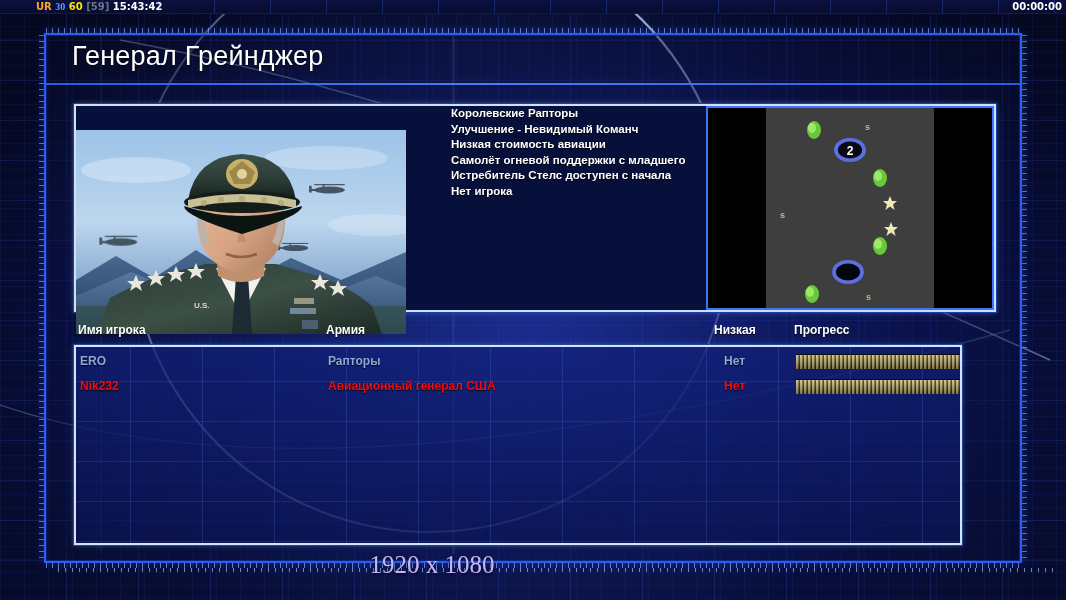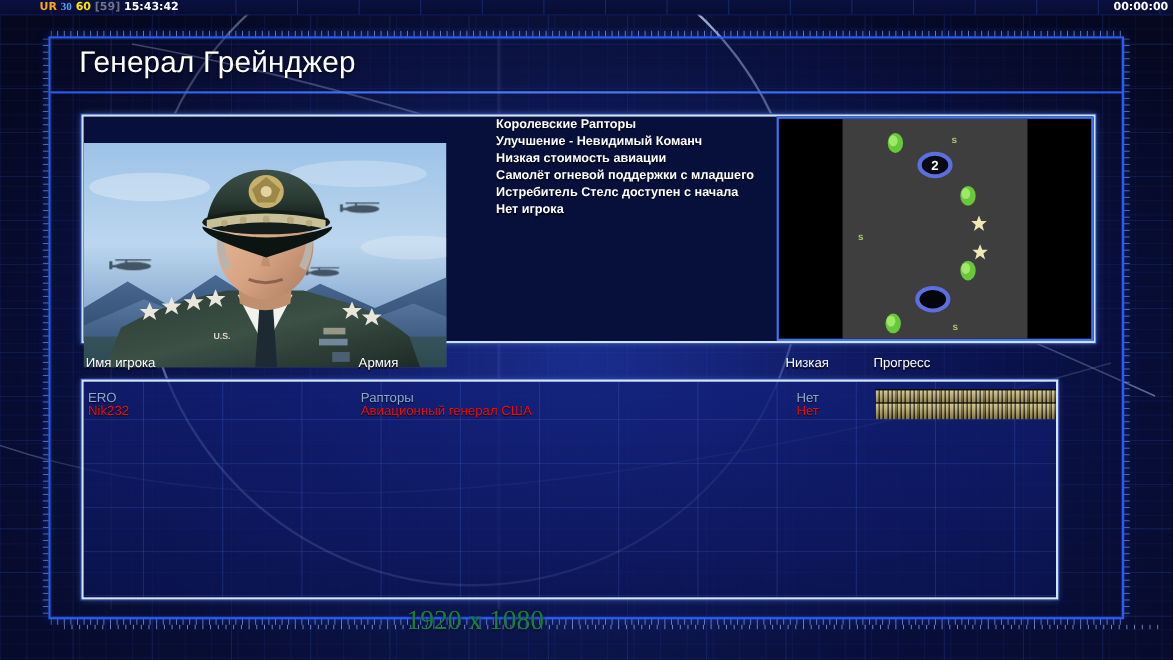--- a/index.html
+++ b/index.html
@@ -144,35 +144,36 @@
     overflow:hidden;
   }
   .map-svg{ position:absolute; left:0; top:0; }
 
   
   #list-head{
     position:absolute; left:30px; top:288px; width:920px; height:20px;
   }
   #list-head span{
     position:absolute; top:0;
-    color:#ffffff; font-size:12px; font-weight:normal;
+    color:#ffffff; font-size:12px; font-weight:bold;
     text-shadow:0 1px 1px rgba(0,0,0,.9);
     white-space:nowrap;
   }
   .col-name { left:2px; }
   .col-army { left:250px;text-align:right; }
   .col-team { left:638px; }
   .col-prog { left:718px; }
 
   #list-panel{
     position:absolute; left:28px; top:310px; width:888px; height:200px;
     border:2px solid #d4e3ff;
     box-shadow:0 0 0 1px #22459c, 0 0 6px rgba(120,170,255,.35);
     background:linear-gradient(180deg, rgba(18,32,120,.72), rgba(12,22,88,.62));
     overflow:hidden;
+    font-weight:bold;
   }
   #list-grid{
     position:absolute; inset:0;
     background-image:
       linear-gradient(to right, rgba(80,125,245,0.22) 1px, transparent 1px),
       linear-gradient(to bottom, rgba(80,125,245,0.18) 1px, transparent 1px);
     background-size:72px 40px;
     background-position:-18px -6px;
     pointer-events:none;
   }
@@ -197,21 +198,21 @@
       linear-gradient(180deg, rgba(255,255,230,.25), rgba(0,0,0,.35)),
       repeating-linear-gradient(to right,
         #c9b673 0px, #c9b673 2px,
         #6d6236 2px, #6d6236 3px,
         #2a2614 3px, #2a2614 4px);
   }
 
   
   #res-text{
     position:absolute; left:0; top:551px; width:864px; text-align:center;
-    color:#15803d; font-size:25px;
+    color:#c4b5fd; font-size:25px;
     font-family:"Liberation Serif", serif;
     text-shadow:0 1px 3px rgba(0,0,0,.85);
     z-index:30;
   }
   
   #bottom-ruler{
     position:absolute; left:58px; top:568px; width:1000px; height:8px;
     background-image:repeating-linear-gradient(to right, rgba(160,190,255,.8) 0 1px, transparent 1px 7px);
     background-size:7px 4px; background-repeat:repeat-x;
     z-index:20; opacity:.85;
@@ -461,21 +462,21 @@
 
     <div class="prow" style="top:4px;">
       <span class="pn" style="color: rgb(143, 169, 210);">ERO</span>
       <span class="pa" style="color: rgb(143, 169, 210);">Рапторы</span>
       <span class="pt" style="color: rgb(143, 169, 210);">Нет</span>
       <span class="bar">
         <span class="bar-fill" style="width: 100%;"></span>
       </span>
     </div>
 
-    <div class="prow" style="top:16px;padding-left:10px;">
+    <div class="prow" style="top:29px;padding-left:10px;">
       <span class="pn" style="color: rgb(238, 13, 13);">Nik232</span>
       <span class="pa" style="color: rgb(238, 13, 13);">Авиационный генерал США</span>
       <span class="pt" style="color: rgb(238, 13, 13);">Нет</span>
       <span class="bar">
         <span class="bar-fill" style="width: 100%;"></span>
       </span>
     </div>
   </div>
 </div>
 

